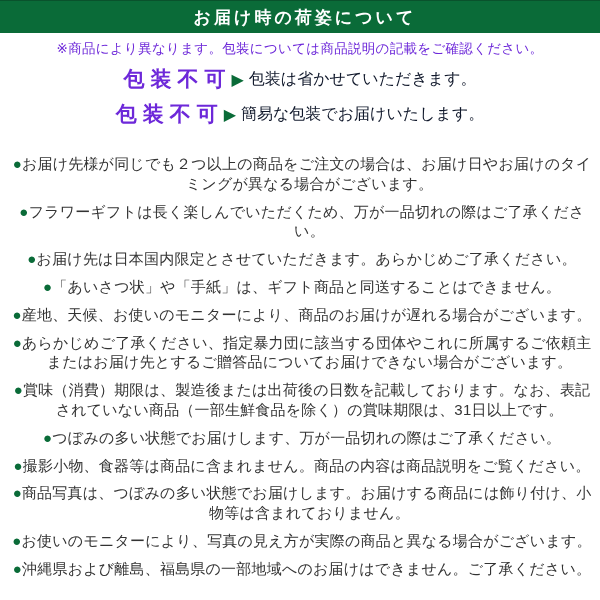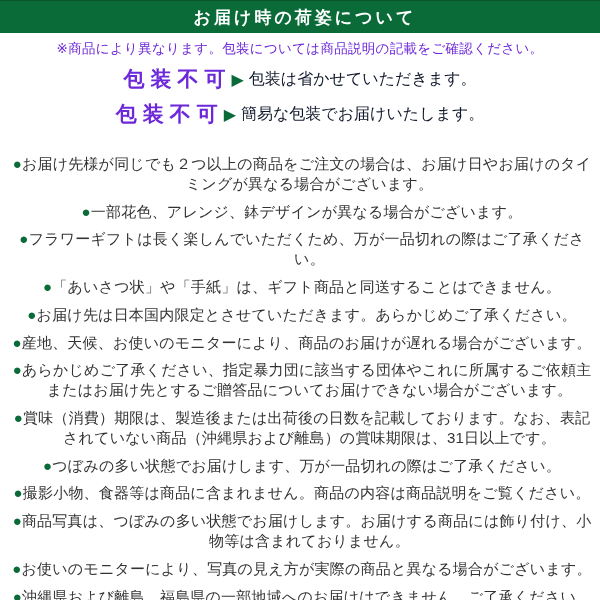--- a/index.html
+++ b/index.html
@@ -98,27 +98,26 @@
 
       <div class="pack-option">
         <span class="pack-label">包装不可</span><span class="pack-arrow">▶</span><span class="pack-desc">簡易な包装でお届けいたします。</span>
       </div>
     </div>
   </div>
 
   <div class="section">
     <ul class="notice-list">
       <li class="notice-item"><span class="bullet">●</span><span>お届け先様が同じでも２つ以上の商品をご注文の場合は、お届け日やお届けのタイミングが異なる場合がございます。</span></li>
-      <li class="notice-item"><span class="bullet">●</span><span>一部花色、アレンジ、鉢デザインが異なる場合がございます。</span></li>
       <li class="notice-item"><span class="bullet">●</span><span>フラワーギフトは長く楽しんでいただくため、万が一品切れの際はご了承ください。</span></li>
+      <li class="notice-item"><span class="bullet">●</span><span>お届け先は日本国内限定とさせていただきます。あらかじめご了承ください。</span></li>
       <li class="notice-item"><span class="bullet">●</span><span>「あいさつ状」や「手紙」は、ギフト商品と同送することはできません。</span></li>
-      <li class="notice-item"><span class="bullet">●</span><span>お届け先は日本国内限定とさせていただきます。あらかじめご了承ください。</span></li>
       <li class="notice-item"><span class="bullet">●</span><span>産地、天候、お使いのモニターにより、商品のお届けが遅れる場合がございます。</span></li>
       <li class="notice-item"><span class="bullet">●</span><span>あらかじめご了承ください、指定暴力団に該当する団体やこれに所属するご依頼主またはお届け先とするご贈答品についてお届けできない場合がございます。</span></li>
-      <li class="notice-item"><span class="bullet">●</span><span>賞味（消費）期限は、製造後または出荷後の日数を記載しております。なお、表記されていない商品（沖縄県および離島）の賞味期限は、31日以上です。</span></li>
+      <li class="notice-item"><span class="bullet">●</span><span>賞味（消費）期限は、製造後または出荷後の日数を記載しております。なお、表記されていない商品（一部生鮮食品を除く）の賞味期限は、31日以上です。</span></li>
       <li class="notice-item"><span class="bullet">●</span><span>つぼみの多い状態でお届けします、万が一品切れの際はご了承ください。</span></li>
       <li class="notice-item"><span class="bullet">●</span><span>撮影小物、食器等は商品に含まれません。商品の内容は商品説明をご覧ください。</span></li>
       <li class="notice-item"><span class="bullet">●</span><span>商品写真は、つぼみの多い状態でお届けします。お届けする商品には飾り付け、小物等は含まれておりません。</span></li>
       <li class="notice-item"><span class="bullet">●</span><span>お使いのモニターにより、写真の見え方が実際の商品と異なる場合がございます。</span></li>
       <li class="notice-item"><span class="bullet">●</span><span>沖縄県および離島、福島県の一部地域へのお届けはできません。ご了承ください。</span></li>
     </ul>
   </div>
 
 </div>
 

